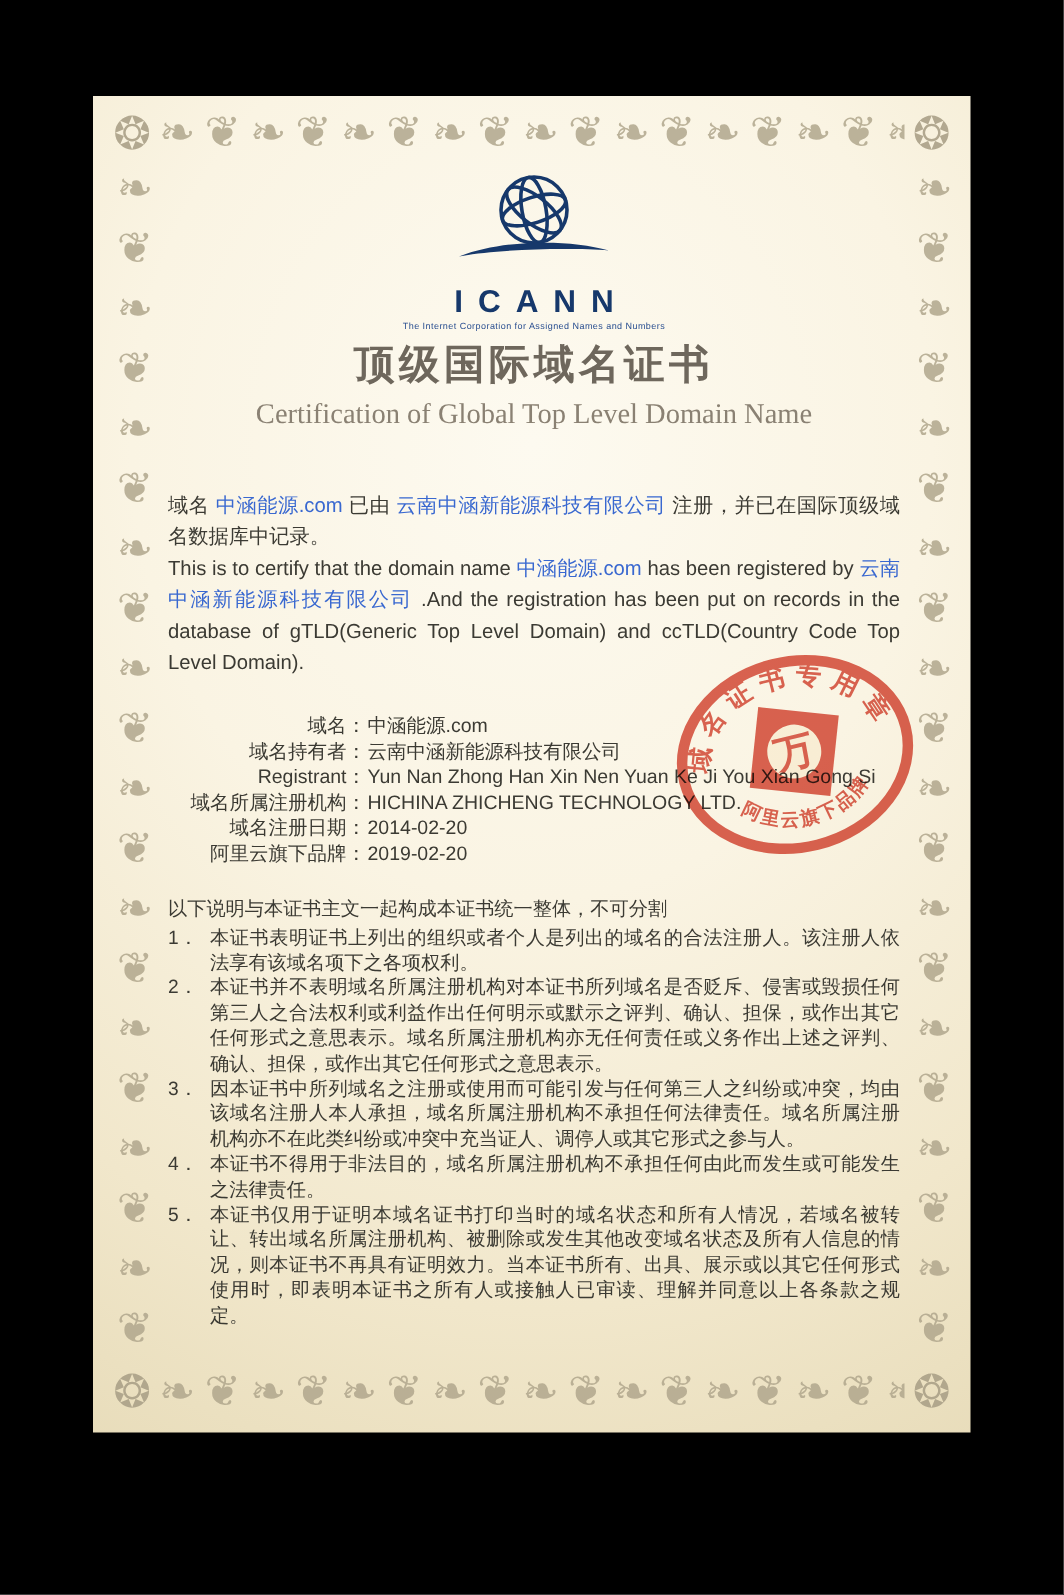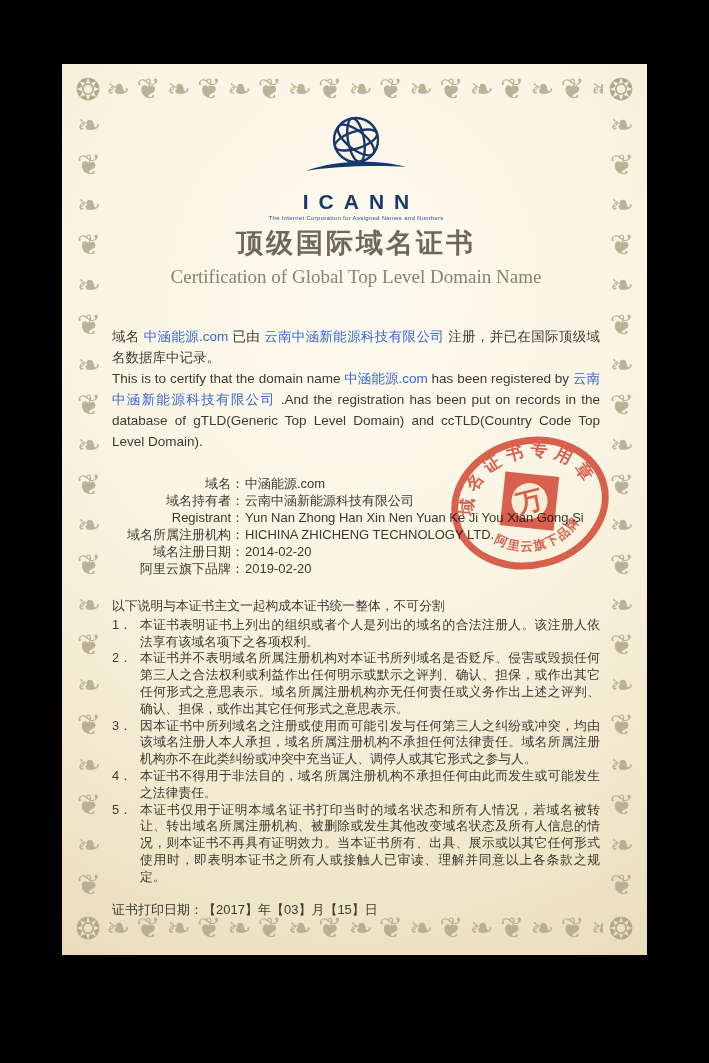--- a/index.html
+++ b/index.html
@@ -132,21 +132,20 @@
       <div class="term-item">
         <span class="term-num">4．</span>
         <span class="term-text">本证书不得用于非法目的，域名所属注册机构不承担任何由此而发生或可能发生之法律责任。</span>
       </div>
       <div class="term-item">
         <span class="term-num">5．</span>
         <span class="term-text">本证书仅用于证明本域名证书打印当时的域名状态和所有人情况，若域名被转让、转出域名所属注册机构、被删除或发生其他改变域名状态及所有人信息的情况，则本证书不再具有证明效力。当本证书所有、出具、展示或以其它任何形式使用时，即表明本证书之所有人或接触人已审读、理解并同意以上各条款之规定。</span>
       </div>
     </div>
 
-    <div class="print-date">证书打印日期：【2017】年【03】月【15】日</div>
   </div>
 
   <div class="stamp">
     <svg width="184" height="154" viewBox="0 0 184 154">
       <defs>
         <path id="arcTop" d="M 39.5,96.4 A 58,46 0 1 1 144.5,96.4" fill="none"></path>
         <path id="arcBot" d="M 46.9,104.8 A 55,45 0 0 0 137.1,104.8" fill="none"></path>
       </defs>
       <g transform="rotate(-14 92 77)">
         <ellipse cx="92" cy="77" rx="76" ry="62" fill="none" stroke="#d7503f" stroke-width="7"></ellipse>

